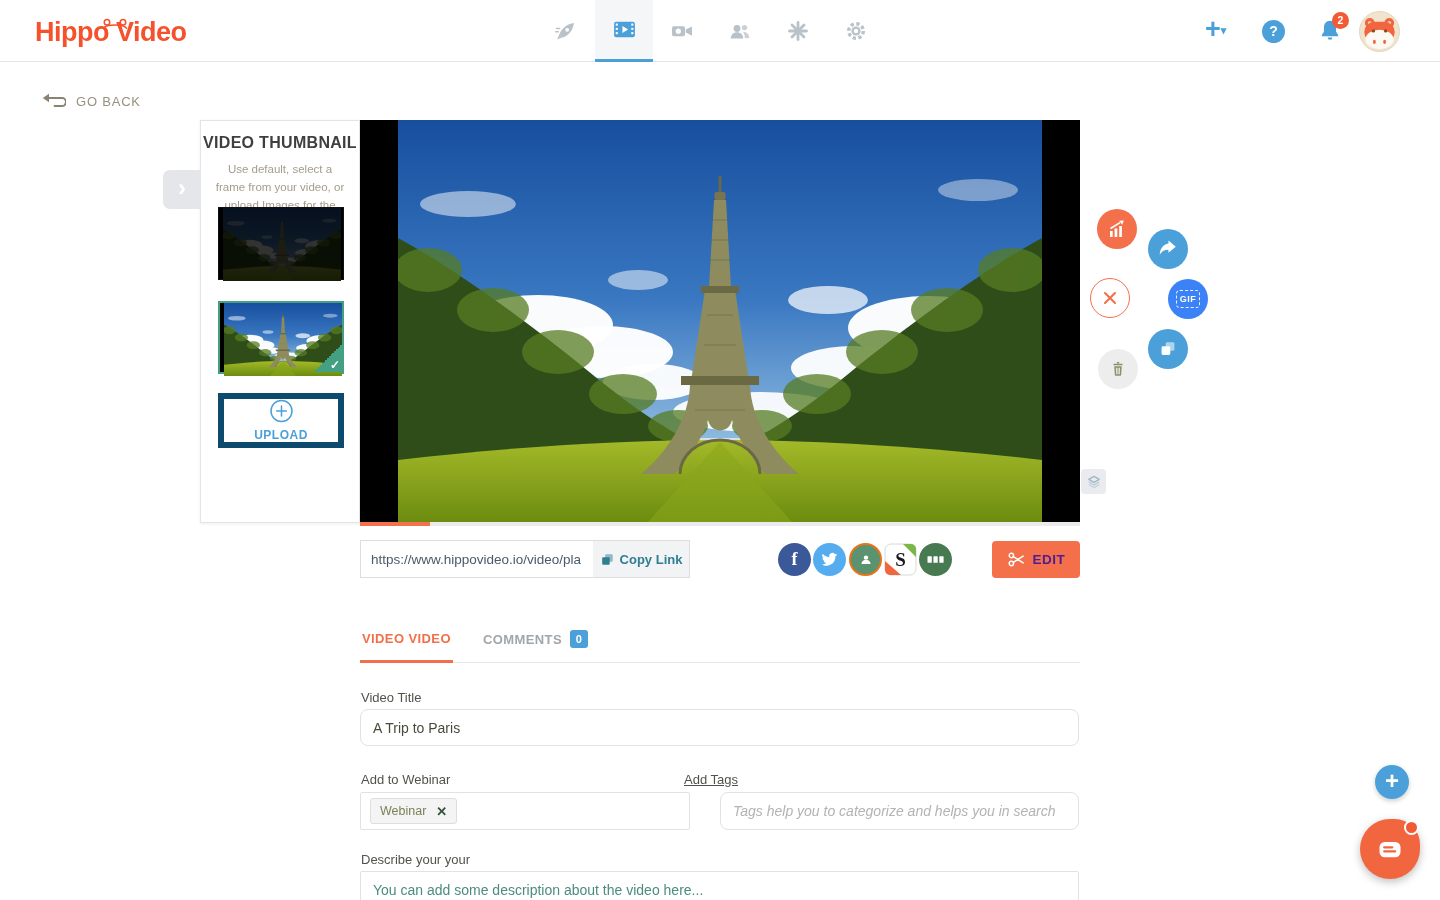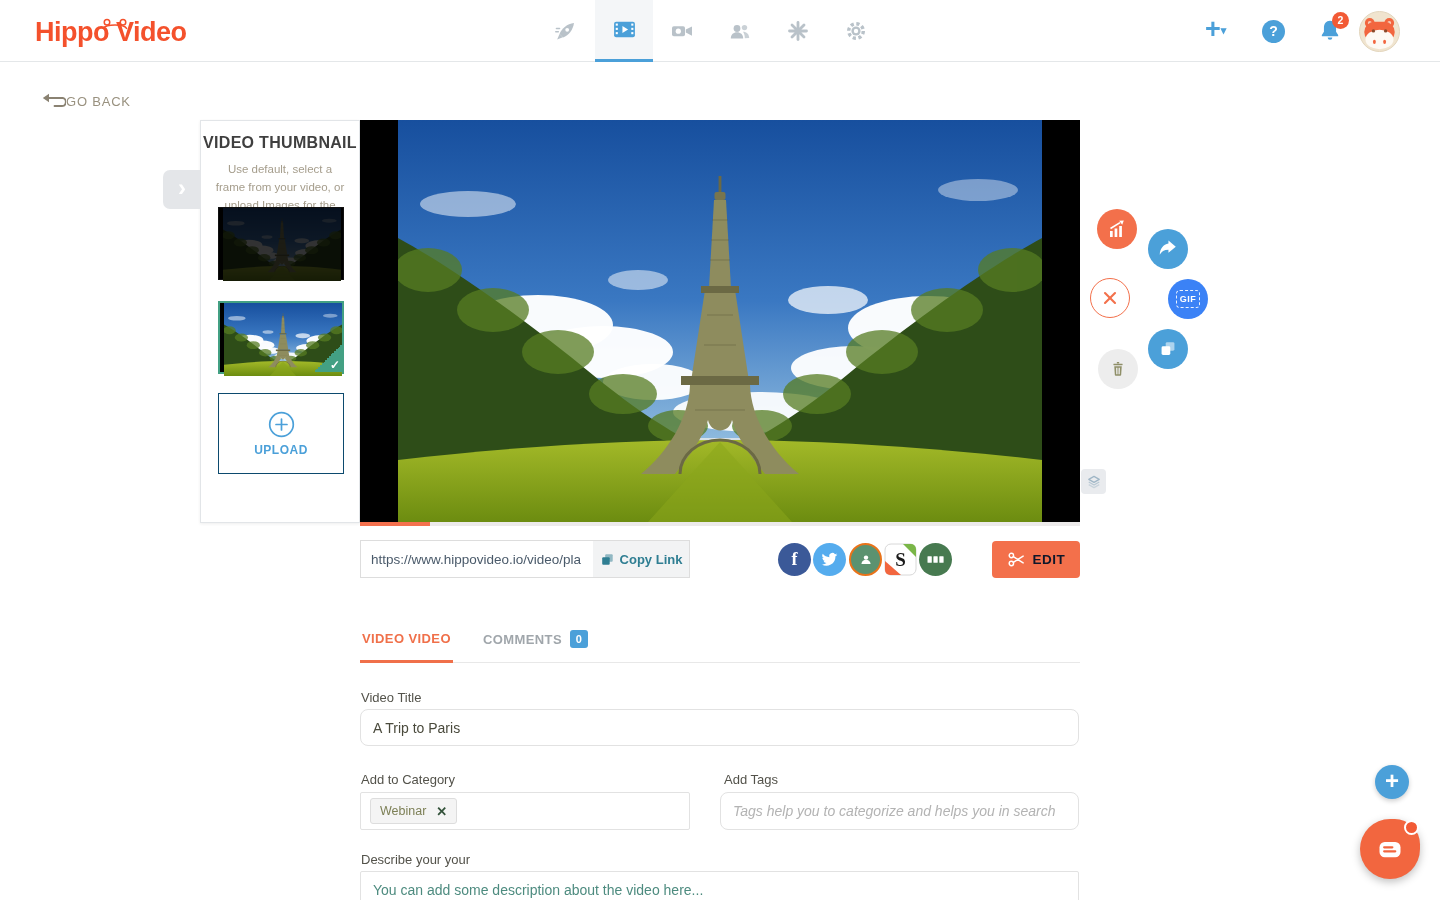--- a/index.html
+++ b/index.html
@@ -21,39 +21,39 @@
   .plus-menu .caret { font-size:11px; position:relative; top:-4px; }
   .help-btn { position:absolute; left:1262px; top:20px; width:23px; height:23px; border-radius:50%;
     background:#4ba0d9; color:#fff; font-size:14px; font-weight:700; text-align:center; line-height:23px; cursor:pointer; }
   .bell { position:absolute; left:1316px; top:17px; width:28px; height:28px; cursor:pointer; }
   .bell-badge { position:absolute; left:1332px; top:12px; min-width:17px; height:17px; border-radius:50%;
     background:#f25a35; color:#fff; font-size:10.5px; font-weight:700; text-align:center; line-height:17px; }
   .avatar { position:absolute; left:1359px; top:11px; width:41px; height:41px; border-radius:50%;
     background:#f0e4cf; border:1px solid #e3d6bd; overflow:hidden; cursor:pointer; }
 
   
-  .go-back { position:absolute; left:40px; top:92px; display:flex; align-items:center; 
+  .go-back { position:absolute; left:40px; top:92px; display:flex; align-items:center; gap:10px;
     color:#99917f; font-size:13px; letter-spacing:.8px; cursor:pointer; }
 
   
   .thumb-panel { position:absolute; left:200px; top:120px; width:160px; height:403px; background:#fff;
     border:1px solid #e2e5e8; box-shadow:0 1px 3px rgba(0,0,0,.07); z-index:5; }
   .panel-handle { position:absolute; left:-38px; top:49px; width:38px; height:39px; background:#e4e6e9;
     border-radius:7px 0 0 7px; color:#fff; font-size:24px; font-weight:700; text-align:center; line-height:36px; cursor:pointer; }
   .tp-title { margin-top:13px; text-align:center; font-size:16px; font-weight:700; color:#3f3f3f; letter-spacing:.3px; }
   .tp-desc { margin:9px 11px 0; text-align:center; font-size:11.5px; line-height:1.55; color:#a59d8c; }
   .thumb-box { position:absolute; left:17px; width:126px; height:73px; background:#000; cursor:pointer; }
   .thumb-box svg { position:absolute; left:4px; top:0; width:118px; height:73px; }
   .thumb-1 { top:86px; border:1px solid #111; }
   .thumb-1 svg { filter:brightness(.2) saturate(.9); }
   .thumb-2 { top:180px; border:2px solid #43a083; }
   .thumb-check { position:absolute; right:0; bottom:0; width:28px; height:28px;
     background:linear-gradient(to top left, #43a083 50%, transparent 50%); }
   .thumb-check span { position:absolute; right:2px; bottom:0px; color:#fff; font-size:12px; font-weight:700; }
-  .upload-box { position:absolute; left:17px; top:272px; width:126px; height:81px; border:1px solid #0c4a6e;
+  .upload-box { position:absolute; left:17px; top:272px; width:126px; height:55px; border:6px solid #0c4a6e;
     display:flex; flex-direction:column; align-items:center; justify-content:center; gap:5px; cursor:pointer; }
   .upload-label { color:#4ba0d9; font-size:12px; font-weight:700; letter-spacing:.5px; }
 
   
   .player { position:absolute; left:360px; top:120px; width:720px; height:402px; background:#000;
     padding:0 38px; cursor:pointer; }
   .player svg { width:644px; height:402px; display:block; }
   .progress { position:absolute; left:360px; top:522px; width:720px; height:4px; background:#eceaea; cursor:pointer; }
   .progress-fill { height:4px; width:70px; background:#f4714e; }
 
@@ -78,38 +78,38 @@
     border:1px solid #ddd; border-left:none; display:flex; align-items:center; justify-content:center; gap:5px;
     color:#2f7e92; font-size:13px; font-weight:700; cursor:pointer; }
   .social { position:absolute; top:543px; width:33px; height:33px; border-radius:50%; cursor:pointer;
     display:flex; align-items:center; justify-content:center; color:#fff; }
   .soc-fb { left:778px; background:#3b5998; font-size:18px; font-weight:700; font-family:"Liberation Serif",serif; }
   .soc-tw { left:813px; background:#55acee; }
   .soc-cl { left:849px; background:#5b9270; border:2px solid #e8731a; }
   .soc-s  { left:884px; background:transparent; }
   .soc-dots { left:919px; background:#477a50; }
   .edit-btn { position:absolute; left:992px; top:541px; width:88px; height:37px; background:#f3704b;
-    border:none; border-radius:4px; color:#0f172a; font-size:13.5px; font-weight:700; letter-spacing:.5px;
+    border:none; border-radius:4px; color:#4c1d95; font-size:13.5px; font-weight:700; letter-spacing:.5px;
     display:flex; align-items:center; justify-content:center; gap:7px; cursor:pointer; }
 
   
   .info-tabs { position:absolute; left:360px; top:622px; width:720px; border-bottom:1px solid #e8e8e8;
     display:flex; gap:28px; }
   .itab { padding:8px 2px 14px; font-size:13px; font-weight:700; letter-spacing:.4px; cursor:pointer;
     display:flex; align-items:center; gap:8px; }
   .itab.active { color:#f0704a; border-bottom:3px solid #f0704a; margin-bottom:-1px; }
   .itab.inactive { color:#a0a6ab; }
   .cbadge { background:#4ba0d9; color:#fff; font-size:11px; font-weight:700; border-radius:3px;
     min-width:18px; height:18px; display:inline-flex; align-items:center; justify-content:center; padding:0 4px; }
 
   
   .flabel { position:absolute; font-size:13px; color:#53524a; }
   .l-title { left:361px; top:690px; }
   .l-cat { left:361px; top:772px; }
-  .l-tags { left:724px; top:772px; }
+  .l-tags { left:684px; top:772px;text-decoration:underline; }
   .l-desc { left:361px; top:852px; }
   .txt-input { position:absolute; border:1px solid #e2e2e2; border-radius:8px; font-size:14px; color:#4a4a3c;
     padding:0 12px; font-family:"Liberation Sans",sans-serif; outline:none; background:#fff; }
   .i-title { left:360px; top:709px; width:719px; height:37px; }
   .i-tags { left:720px; top:792px; width:359px; height:38px; font-style:italic; }
   .i-tags::placeholder { color:#b3b3b3; }
   .cat-box { position:absolute; left:360px; top:792px; width:330px; height:38px; border:1px solid #e2e2e2;
     border-radius:2px; display:flex; align-items:center; padding:0 9px; cursor:text; }
   .chip { background:#f4f4f4; border:1px solid #ddd; border-radius:3px; height:26px;
     display:flex; align-items:center; gap:10px; padding:0 9px; font-size:12.5px; color:#7c7f55; }
@@ -466,21 +466,21 @@
     </div>
     <div class="itab inactive">
       <span>COMMENTS</span>
       <span class="cbadge">0</span>
     </div>
   </div>
 
   <div class="flabel l-title">Video Title</div>
   <input class="txt-input i-title" type="text" value="A Trip to Paris" style="">
 
-  <div class="flabel l-cat">Add to Category</div>
+  <div class="flabel l-cat">Add to Webinar</div>
   <div class="cat-box">
     <div class="chip">
       <span>Webinar</span>
       <span class="chip-x">✕</span>
     </div>
   </div>
 
   <div class="flabel l-tags">Add Tags</div>
   <input class="txt-input i-tags" type="text" placeholder="Tags help you to categorize and helps you in search" style="">
 

